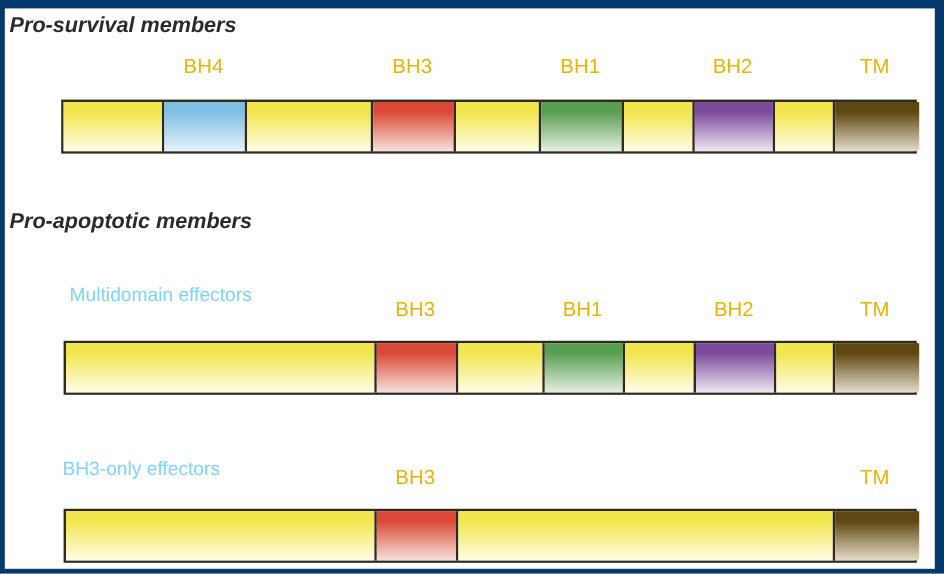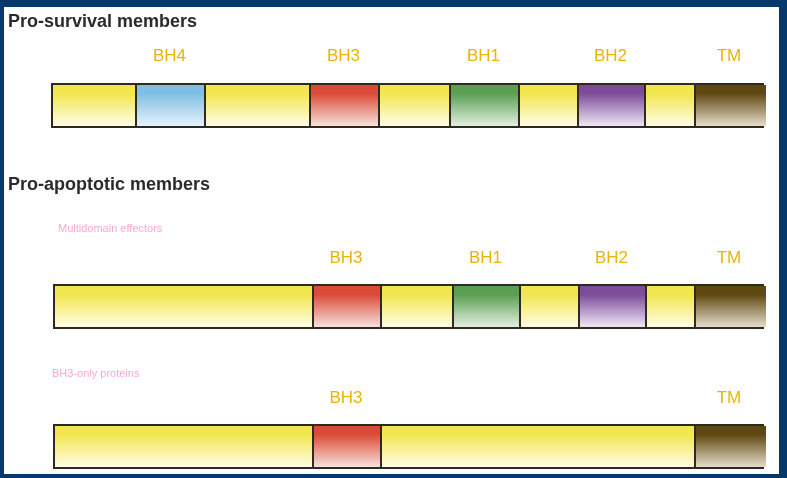--- a/index.html
+++ b/index.html
@@ -9,24 +9,24 @@
       position: relative; overflow: hidden;
       font-family: "Liberation Sans", sans-serif;
     }
     .panel {
       position: absolute; left: 4px; top: 7px;
       width: 775px; height: 467px;
       background: #ffffff;
     }
     .heading {
       position: absolute; font-weight: bold; font-size: 18px;
-      color: #2b2b2b; white-space: nowrap;
+      color: #2b2b2b; white-space: nowrap; font-style: italic;
     }
     .subheading {
-      position: absolute; font-size: 11px; color: #f9a8d4; white-space: nowrap;
+      position: absolute; font-size: 16px; color: #7dd3fc; white-space: nowrap; margin-top: 16px;
     }
     .label {
       position: absolute; font-size: 17px; color: #eab308;
       transform: translateX(-50%); white-space: nowrap;
     }
     .bar {
       position: absolute; height: 45px;
       border: 2px solid #2e2a22; box-sizing: border-box;
       display: flex;
     }
@@ -34,21 +34,21 @@
     .seg:last-child { border-right: none; }
   </style>
 </head>
 <body>
 
 <div class="panel"></div>
 
 <div class="heading" style="left:8px; top:11px;">Pro-survival members</div>
 <div class="heading" style="left:8px; top:174px;">Pro-apoptotic members</div>
 <div class="subheading" style="left:58px; top:222px;">Multidomain effectors</div>
-<div class="subheading" style="left:52px; top:367px;">BH3-only proteins</div>
+<div class="subheading" style="left:52px; top:367px;">BH3-only effectors</div>
 
 <div id="bars">
     <div class="label" style="left: 169.5px; top: 46px;">BH4</div>
     <div class="label" style="left: 343.5px; top: 46px;">BH3</div>
     <div class="label" style="left: 483.5px; top: 46px;">BH1</div>
     <div class="label" style="left: 610.5px; top: 46px;">BH2</div>
     <div class="label" style="left: 729px; top: 46px;">TM</div>
     <div class="bar" style="left: 51px; top: 83px; width: 713px;">
       <div class="seg" style="width: 84px; flex: 0 0 84px; background: linear-gradient(rgb(242, 230, 78) 0%, rgb(242, 230, 78) 20%, rgb(255, 253, 230) 100%);"></div>
       <div class="seg" style="width: 69px; flex: 0 0 69px; background: linear-gradient(rgb(127, 191, 227) 0%, rgb(127, 191, 227) 20%, rgb(230, 242, 250) 100%);"></div>

